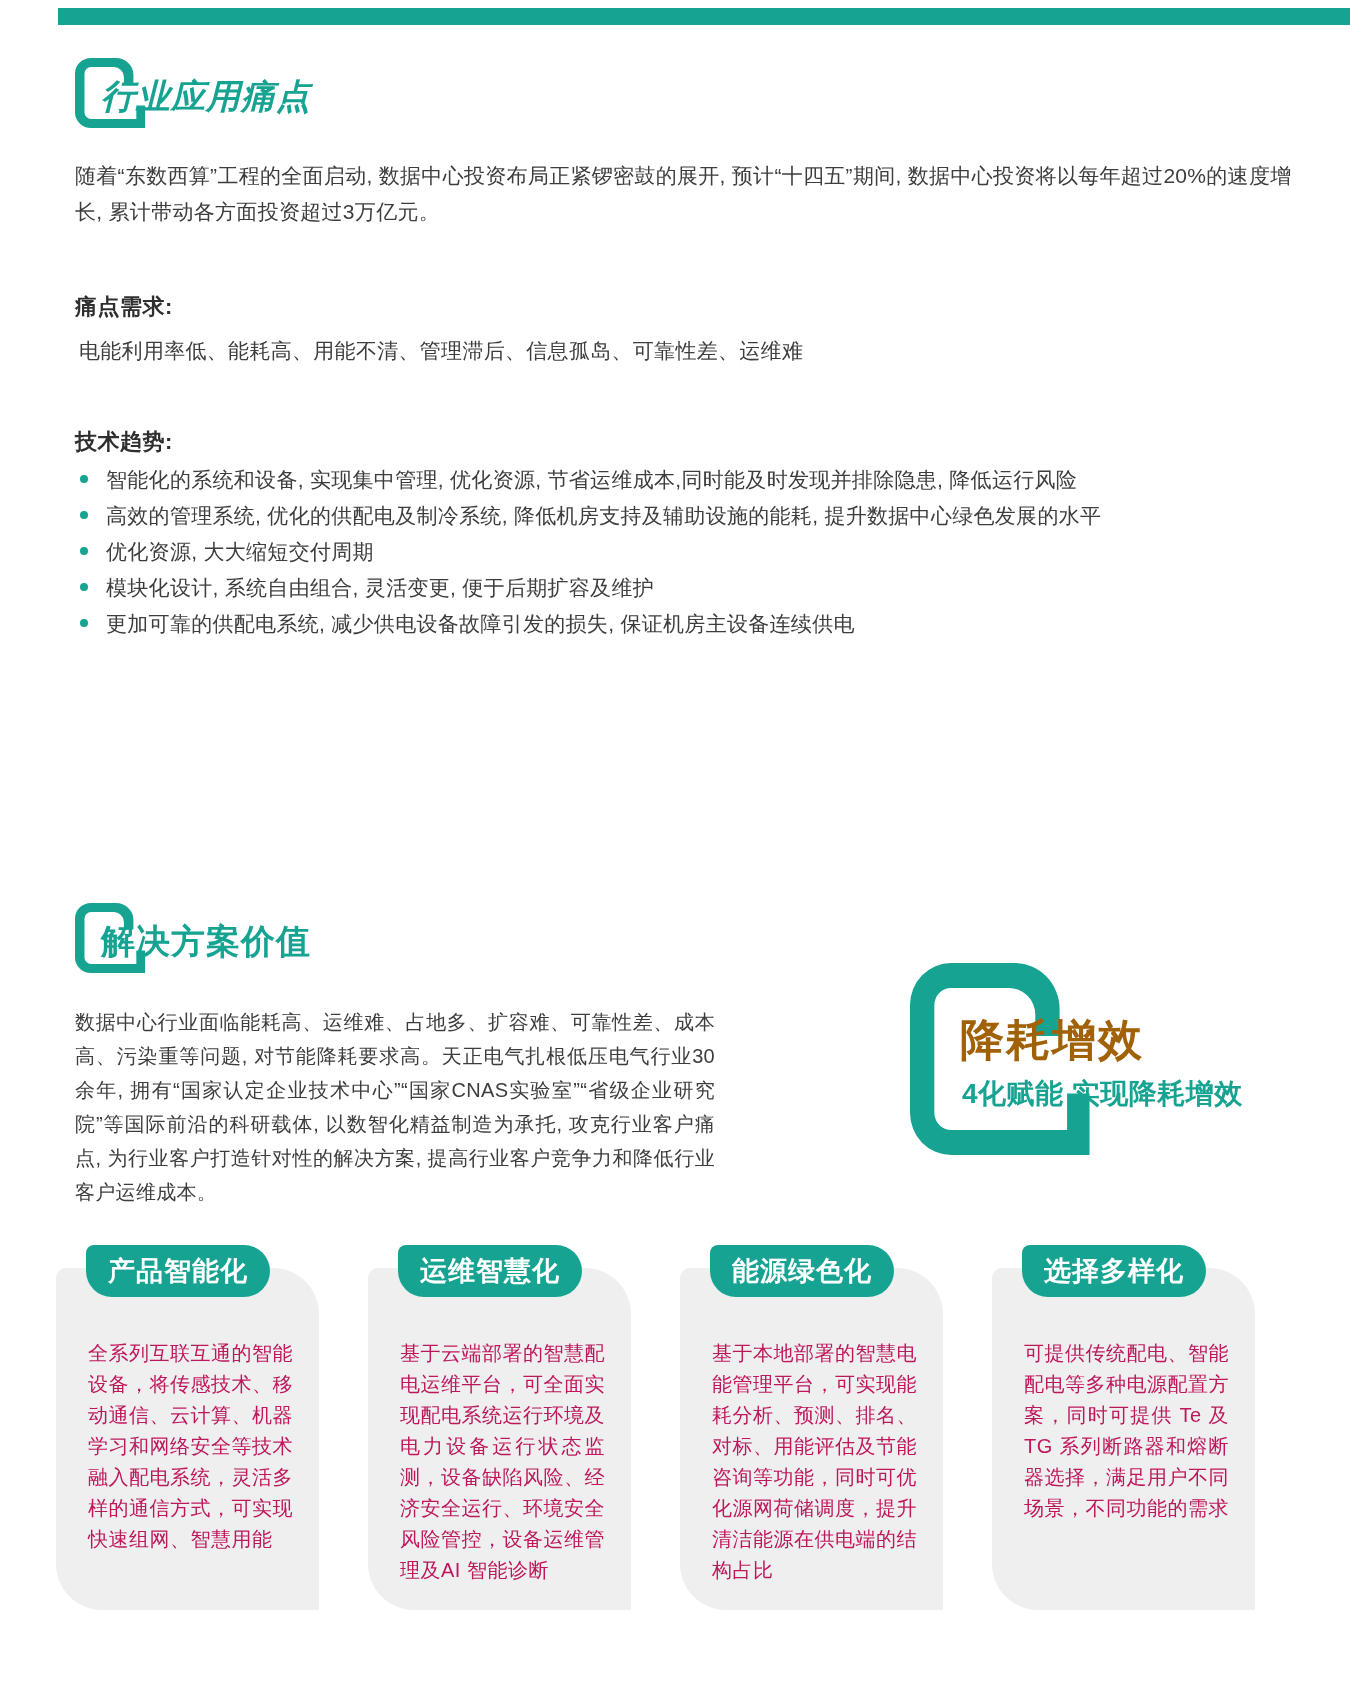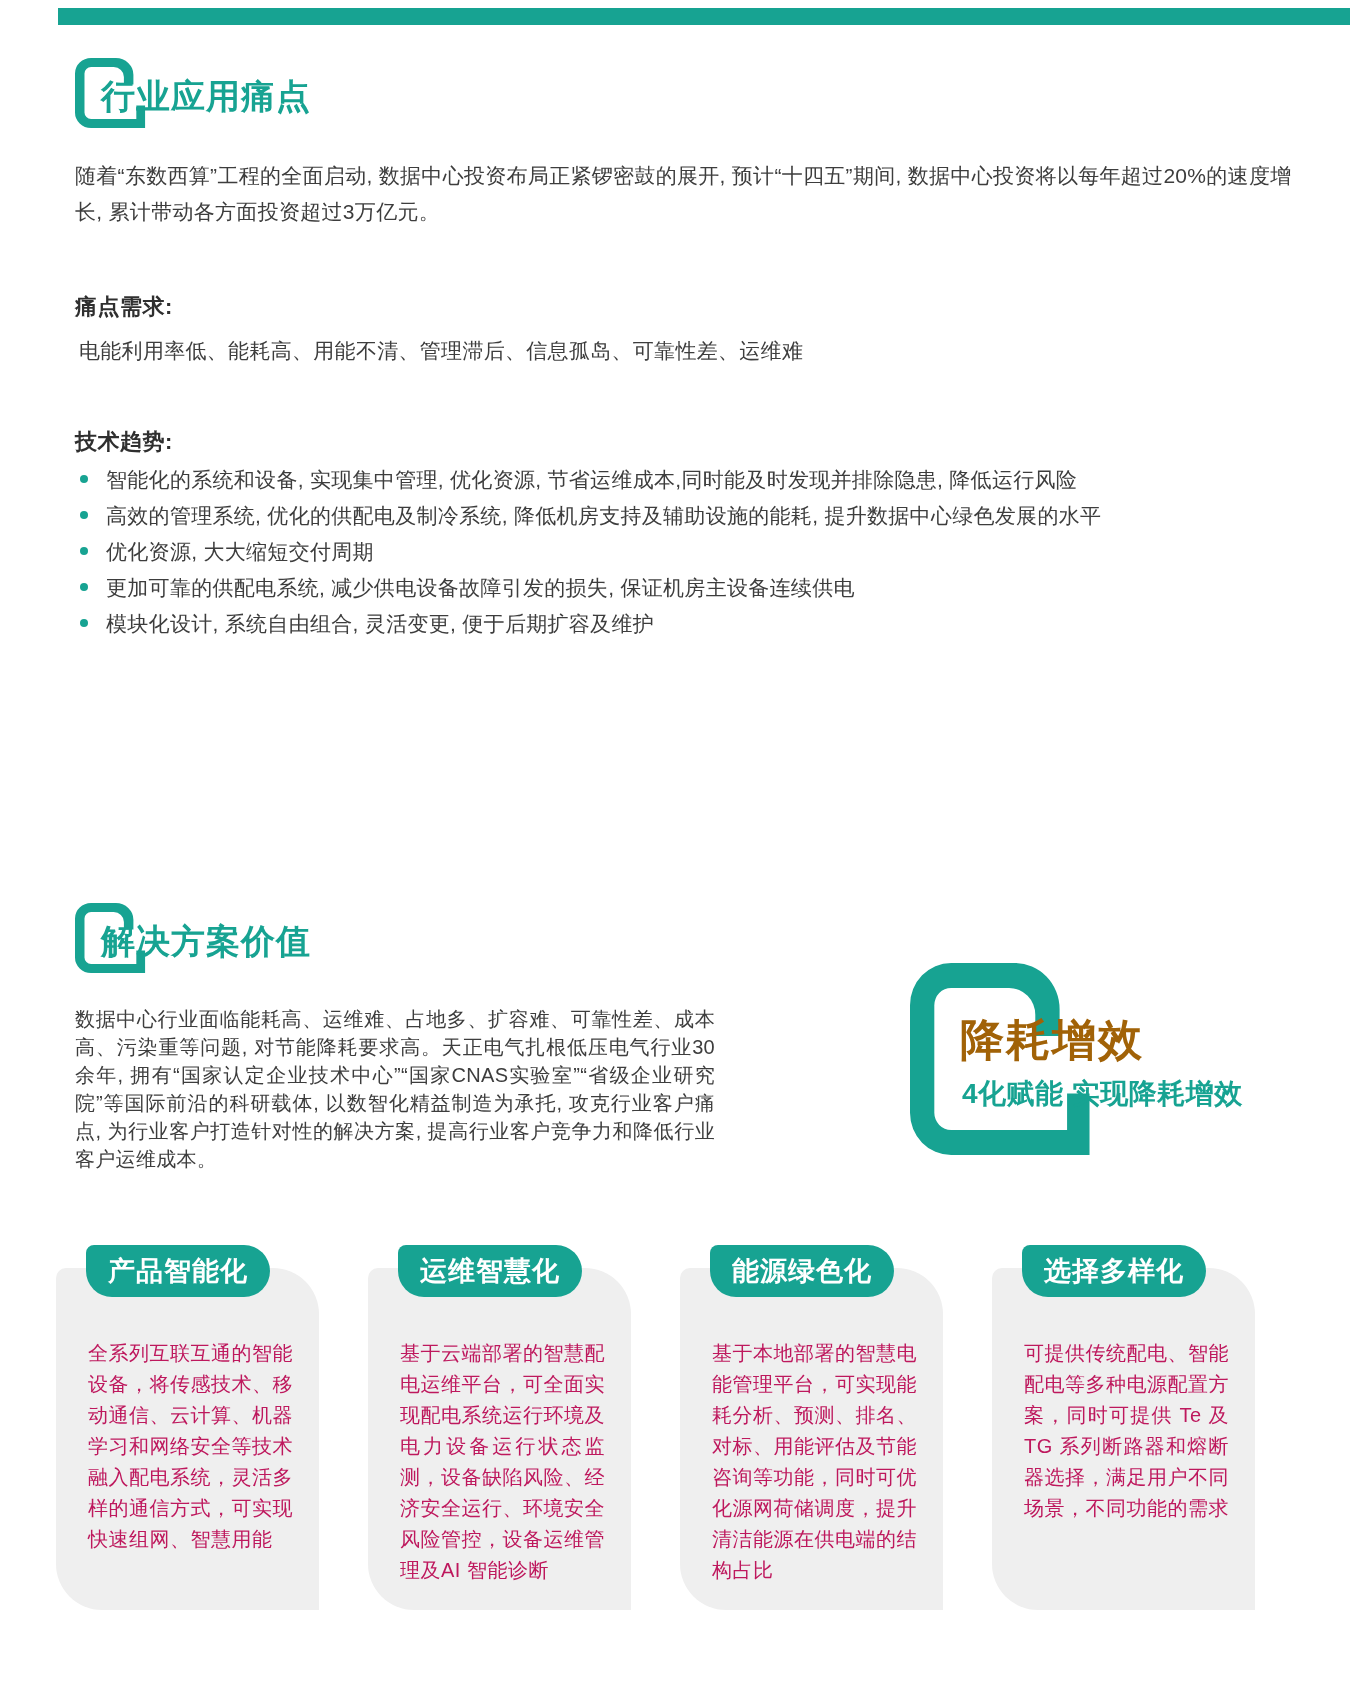--- a/index.html
+++ b/index.html
@@ -23,21 +23,21 @@
   }
 
   
   .section-head { position: absolute; width: 500px; height: 72px; }
   .section-head svg.bracket { position: absolute; left: 0; top: 0; }
   .section-title {
     position: absolute; left: 26px; top: 16px;
     font-size: 34px; font-weight: bold; color: #17A392;
     letter-spacing: 1px; white-space: nowrap;
   }
-  #sec1-head { left: 75px; top: 58px; }
+  #sec1-head { left: 75px; top: 58px; font-style: italic; }
   #sec2-head { left: 75px; top: 903px; }
 
   .para {
     position: absolute;
     font-size: 21px; line-height: 36px; color: #3d3d3d;
     letter-spacing: 0.3px;
   }
   #intro { left: 75px; top: 158px; width: 1218px; }
 
   .sub-heading {
@@ -57,21 +57,21 @@
     margin-bottom: 13px; letter-spacing: 0.3px;
   }
   .bullet-dot {
     position: absolute; left: 2px; top: 7px;
     width: 8px; height: 8px; border-radius: 50%;
     background: #17A392; display: inline-block;
   }
 
   #value-para {
     left: 75px; top: 1005px; width: 640px;
-    font-size: 20px; line-height: 28px;
+    font-size: 20px; line-height: 34px;
     text-align: justify;
   }
 
   
   #feature {
     position: absolute; left: 910px; top: 963px;
     width: 300px; height: 192px;
   }
   #feature svg.bracket { position: absolute; left: 0; top: 0; }
   #feature-title {
@@ -139,25 +139,25 @@
     <li>
       <span class="bullet-dot"></span>
       <span>高效的管理系统, 优化的供配电及制冷系统, 降低机房支持及辅助设施的能耗, 提升数据中心绿色发展的水平</span>
     </li>
     <li>
       <span class="bullet-dot"></span>
       <span>优化资源, 大大缩短交付周期</span>
     </li>
     <li>
       <span class="bullet-dot"></span>
-      <span>更加可靠的供配电系统, 减少供电设备故障引发的损失, 保证机房主设备连续供电</span>
+      <span>模块化设计, 系统自由组合, 灵活变更, 便于后期扩容及维护</span>
     </li>
     <li>
       <span class="bullet-dot"></span>
-      <span>模块化设计, 系统自由组合, 灵活变更, 便于后期扩容及维护</span>
+      <span>更加可靠的供配电系统, 减少供电设备故障引发的损失, 保证机房主设备连续供电</span>
     </li>
   </ul>
 
   <div class="section-head" id="sec2-head">
     <svg class="bracket" width="73" height="70" viewBox="0 0 100 100" preserveAspectRatio="none" aria-hidden="true">
       <path fill="#17A392" d="M 22 0 H 56 A 24 24 0 0 1 80 24 V 38 H 67 V 27 A 14 14 0 0 0 53 13 H 22 A 9 9 0 0 0 13 22 V 78 A 9 9 0 0 0 22 87 H 84 V 68 H 96 V 100 H 22 A 22 22 0 0 1 0 78 V 22 A 22 22 0 0 1 22 0 Z"></path>
     </svg>
     <div class="section-title">解决方案价值</div>
   </div>
 

